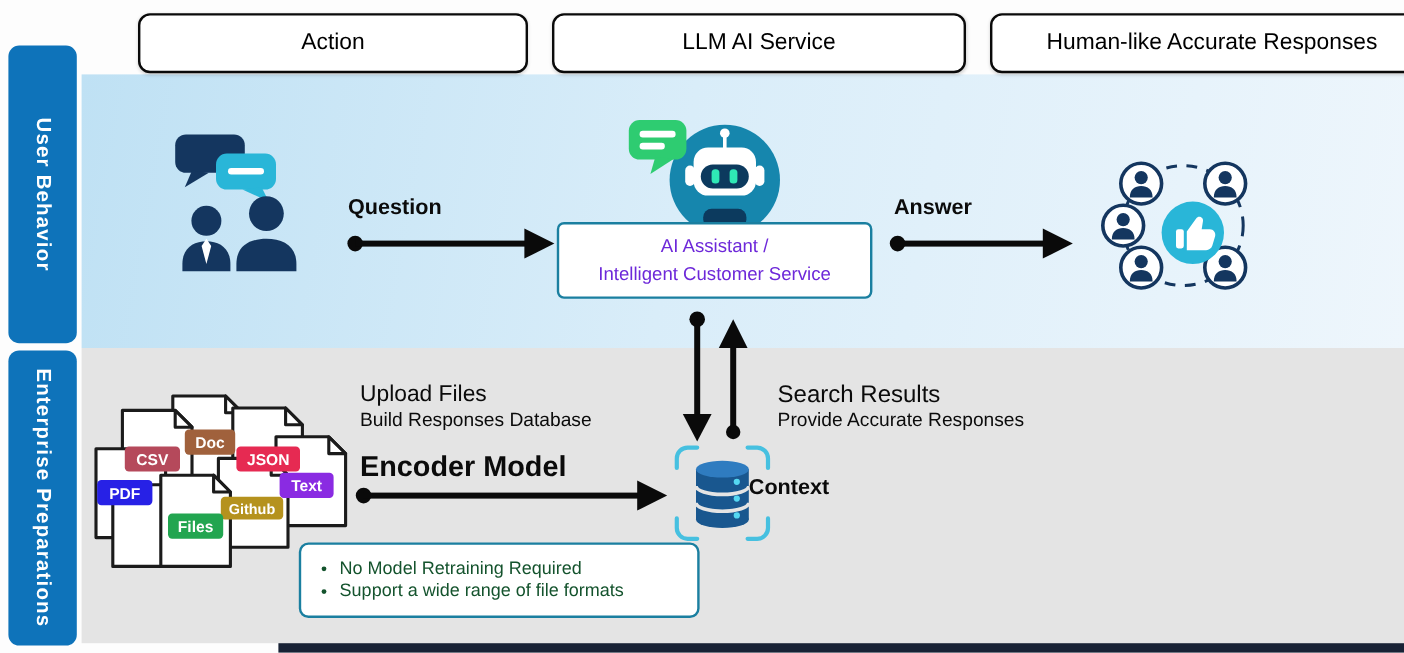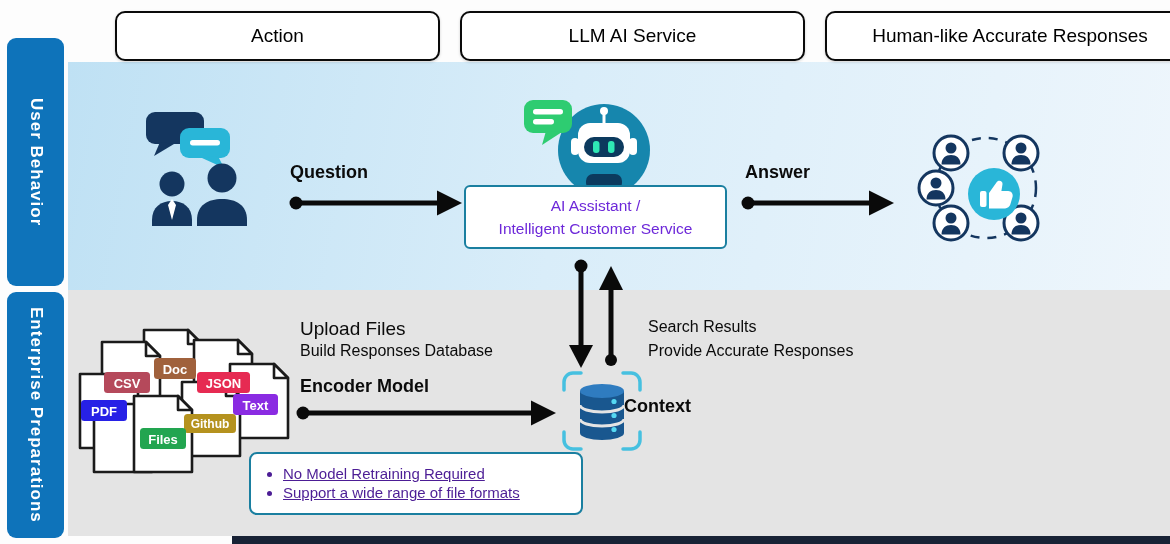--- a/index.html
+++ b/index.html
@@ -23,21 +23,21 @@
   .lbl { position:absolute; color:#0b0b0b; white-space:nowrap; }
   .bold { font-weight:700; }
 
   .assistant-box { position:absolute; left:464px; top:185px; width:263px; height:64px; background:#fff;
     border:2px solid var(--teal-border,#1a7fa0); border-radius:6px; display:flex; flex-direction:column;
     align-items:center; justify-content:center; font-size:15.5px; line-height:1.5; color:#6d28d9; }
 
   .notes-box { position:absolute; left:249px; top:452px; width:334px; height:63px; background:#fff;
     border:2px solid var(--teal-border,#1a7fa0); border-radius:8px; padding:9px 10px 6px 14px; }
   .notes-box ul { list-style:disc; padding-left:18px; }
-  .notes-box li { font-size:15px; color:#4c1d95; margin:2px 0;text-decoration:underline; }
+  .notes-box li { font-size:15px; color:#14532d; margin:2px 0; }
 
   svg { position:absolute; }
   .arrows { left:0; top:0; pointer-events:none; }
 </style>
 </head>
 <body>
 
 <div class="canvas">
 
   <div class="region-upper"></div>
@@ -217,18 +217,18 @@
       <circle cx="611" cy="360" r="6"></circle>
       <rect x="608.5" y="289" width="5" height="71"></rect>
       <polygon points="599,290 623,290 611,266"></polygon>
     </g>
   </svg>
 
   <div class="lbl bold" style="left:290px;top:162px;font-size:18px">Question</div>
   <div class="lbl bold" style="left:745px;top:162px;font-size:18px">Answer</div>
   <div class="lbl" style="left:300px;top:318px;font-size:19px">Upload Files</div>
   <div class="lbl" style="left:300px;top:342px;font-size:16px">Build Responses Database</div>
-  <div class="lbl" style="left:648px;top:318px;font-size:16px">Search Results</div>
+  <div class="lbl" style="left:648px;top:318px;font-size:20px">Search Results</div>
   <div class="lbl" style="left:648px;top:342px;font-size:16px">Provide Accurate Responses</div>
-  <div class="lbl bold" style="left:300px;top:376px;font-size:18px">Encoder Model</div>
+  <div class="lbl bold" style="left:300px;top:376px;font-size:24px">Encoder Model</div>
   <div class="lbl bold" style="left:624px;top:396px;font-size:18px">Context</div>
 
 </div>
 
 </body></html>

